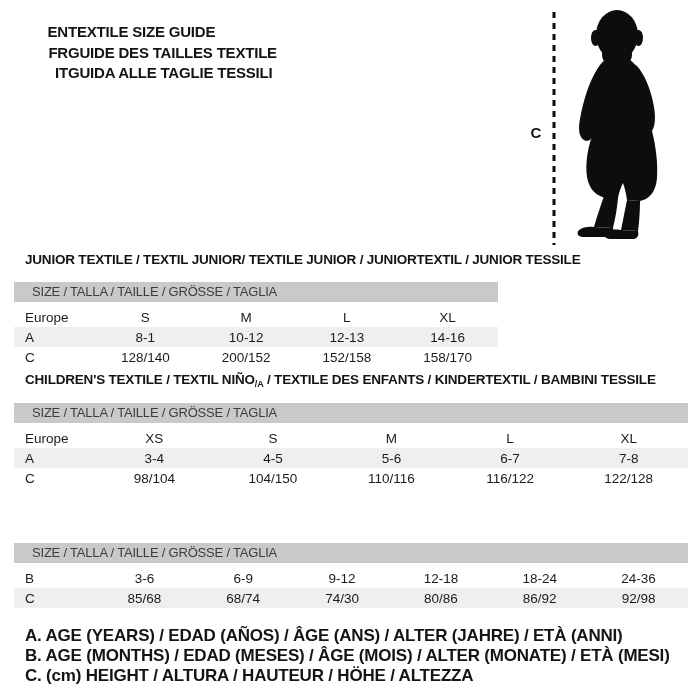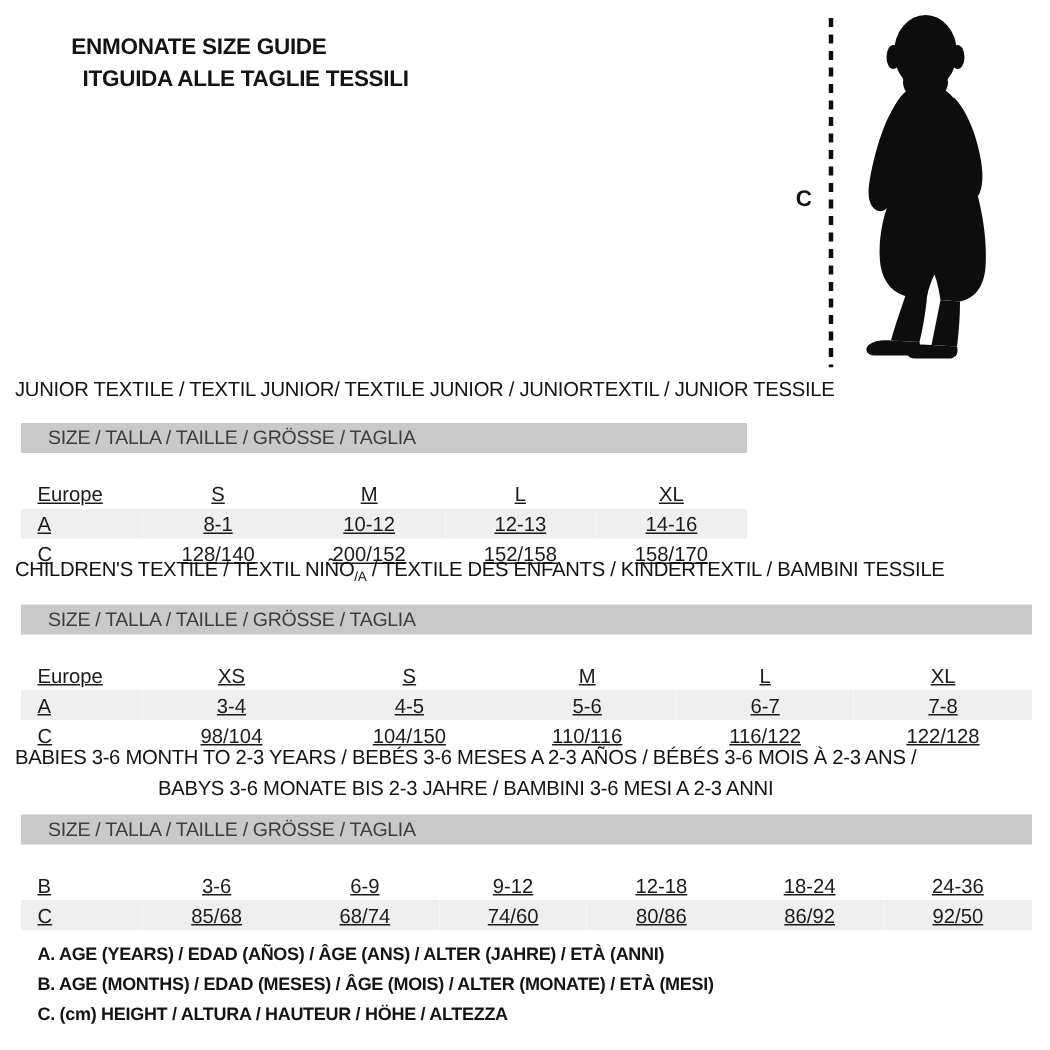--- a/index.html
+++ b/index.html
@@ -11,45 +11,48 @@
   
   .lang{position:absolute;left:25px;top:22px;}
   .lang-row{height:20.5px;line-height:20.5px;font-size:15px;font-weight:bold;letter-spacing:-0.2px;white-space:nowrap;color:var(--title-text,#141414);}
   .lang-row .code{display:inline-block;width:43px;text-align:right;}
   
   .figure{position:absolute;left:0;top:0;width:700px;height:260px;pointer-events:none;color:var(--silhouette,#0d0d0d);}
   .c-label{position:absolute;left:527px;top:124px;width:18px;text-align:center;font-size:15px;font-weight:bold;color:var(--title-text,#141414);}
   .dash{position:absolute;left:552px;top:12px;}
   .kid{position:absolute;left:563px;top:9px;}
   
-  .stitle{position:absolute;left:10px;font-size:13.5px;font-weight:normal;letter-spacing:-0.2px;white-space:nowrap;color:var(--title-text,#141414);text-align:center;}
+  .stitle{position:absolute;left:25px;font-size:13.5px;font-weight:bold;letter-spacing:-0.2px;white-space:nowrap;color:var(--title-text,#141414);}
   .stitle .subscript{font-size:9px;vertical-align:-3px;}
   .stitle.two-line{line-height:21px;}
   
   .twrap{position:absolute;}
   .t1{left:14px;top:282px;width:484px;}
   .t2{left:14px;top:403px;width:674px;}
   .t3{left:14px;top:543px;width:674px;}
   .bar{height:20px;line-height:20px;background:var(--header-bar-bg,#c9c9c9);color:var(--bar-text,#3d3d3d);font-size:13px;padding-left:18px;letter-spacing:-0.2px;white-space:nowrap;}
-  .twrap table{width:100%;border-collapse:collapse;table-layout:fixed;margin-top:17px;text-decoration:underline;}
+  .twrap table{width:100%;border-collapse:collapse;table-layout:fixed;margin-top:5px;}
   .twrap td{height:20px;padding:0;font-size:13.5px;text-align:center;vertical-align:middle;white-space:nowrap;overflow:hidden;color:var(--text,#1b1b1b);}
   .twrap td.lbl{width:70px;text-align:left;padding-left:11px;}
   .twrap tr.shade{background:var(--row-shade-bg,#efefef);}
   
   .foot{position:absolute;left:25px;top:626px;}
-  .foot-line{height:20px;line-height:20px;font-size:12px;font-weight:bold;letter-spacing:-0.2px;white-space:nowrap;color:var(--title-text,#141414);}
+  .foot-line{height:20px;line-height:20px;font-size:17px;font-weight:bold;letter-spacing:-0.2px;white-space:nowrap;color:var(--title-text,#141414);}
 </style>
 </head>
 <body>
 
 <div id="canvas">
 
   <div class="lang">
     <div class="lang-row">
-      <span class="code">EN</span><span>MONATE SIZE GUIDE</span>
+      <span class="code">EN</span><span>TEXTILE SIZE GUIDE</span>
+    </div>
+    <div class="lang-row">
+      <span class="code">FR</span><span>GUIDE DES TAILLES TEXTILE</span>
     </div>
     <div class="lang-row">
       <span class="code">IT</span><span>GUIDA ALLE TAGLIE TESSILI</span>
     </div>
   </div>
 
   <div class="figure">
     <div class="c-label">C</div>
     <svg class="dash" width="4" height="233" viewBox="0 0 4 233">
       <line x1="2" y1="0" x2="2" y2="233" stroke="currentColor" stroke-width="3" stroke-dasharray="6 5"></line>
@@ -130,45 +133,41 @@
             <td class="val">98/104</td>
             <td class="val">104/150</td>
             <td class="val">110/116</td>
             <td class="val">116/122</td>
             <td class="val">122/128</td>
           </tr>
         </tbody>
       </table>
   </div>
 
-  <div class="stitle two-line" style="top:494px">
-    <div>BABIES 3-6 MONTH TO 2-3 YEARS / BEBÉS 3-6 MESES A 2-3 AÑOS / BÉBÉS 3-6 MOIS À 2-3 ANS /</div>
-    <div>BABYS 3-6 MONATE BIS 2-3 JAHRE / BAMBINI 3-6 MESI A 2-3 ANNI</div>
-  </div>
   <div class="twrap t3">
     <div class="bar">SIZE / TALLA / TAILLE / GRÖSSE / TAGLIA</div>
     <table>
         <tbody>
           <tr>
             <td class="lbl">B</td>
             <td class="val">3-6</td>
             <td class="val">6-9</td>
             <td class="val">9-12</td>
             <td class="val">12-18</td>
             <td class="val">18-24</td>
             <td class="val">24-36</td>
           </tr>
           <tr class="shade">
             <td class="lbl">C</td>
             <td class="val">85/68</td>
             <td class="val">68/74</td>
-            <td class="val">74/60</td>
+            <td class="val">74/30</td>
             <td class="val">80/86</td>
             <td class="val">86/92</td>
-            <td class="val">92/50</td>
+            <td class="val">92/98</td>
           </tr>
         </tbody>
       </table>
   </div>
 
   <div class="foot">
     <div class="foot-line">A. AGE (YEARS) / EDAD (AÑOS) / ÂGE (ANS) / ALTER (JAHRE) / ETÀ (ANNI)</div>
     <div class="foot-line">B. AGE (MONTHS) / EDAD (MESES) / ÂGE (MOIS) / ALTER (MONATE) / ETÀ (MESI)</div>
     <div class="foot-line">C. (cm) HEIGHT / ALTURA / HAUTEUR / HÖHE / ALTEZZA</div>
   </div>

